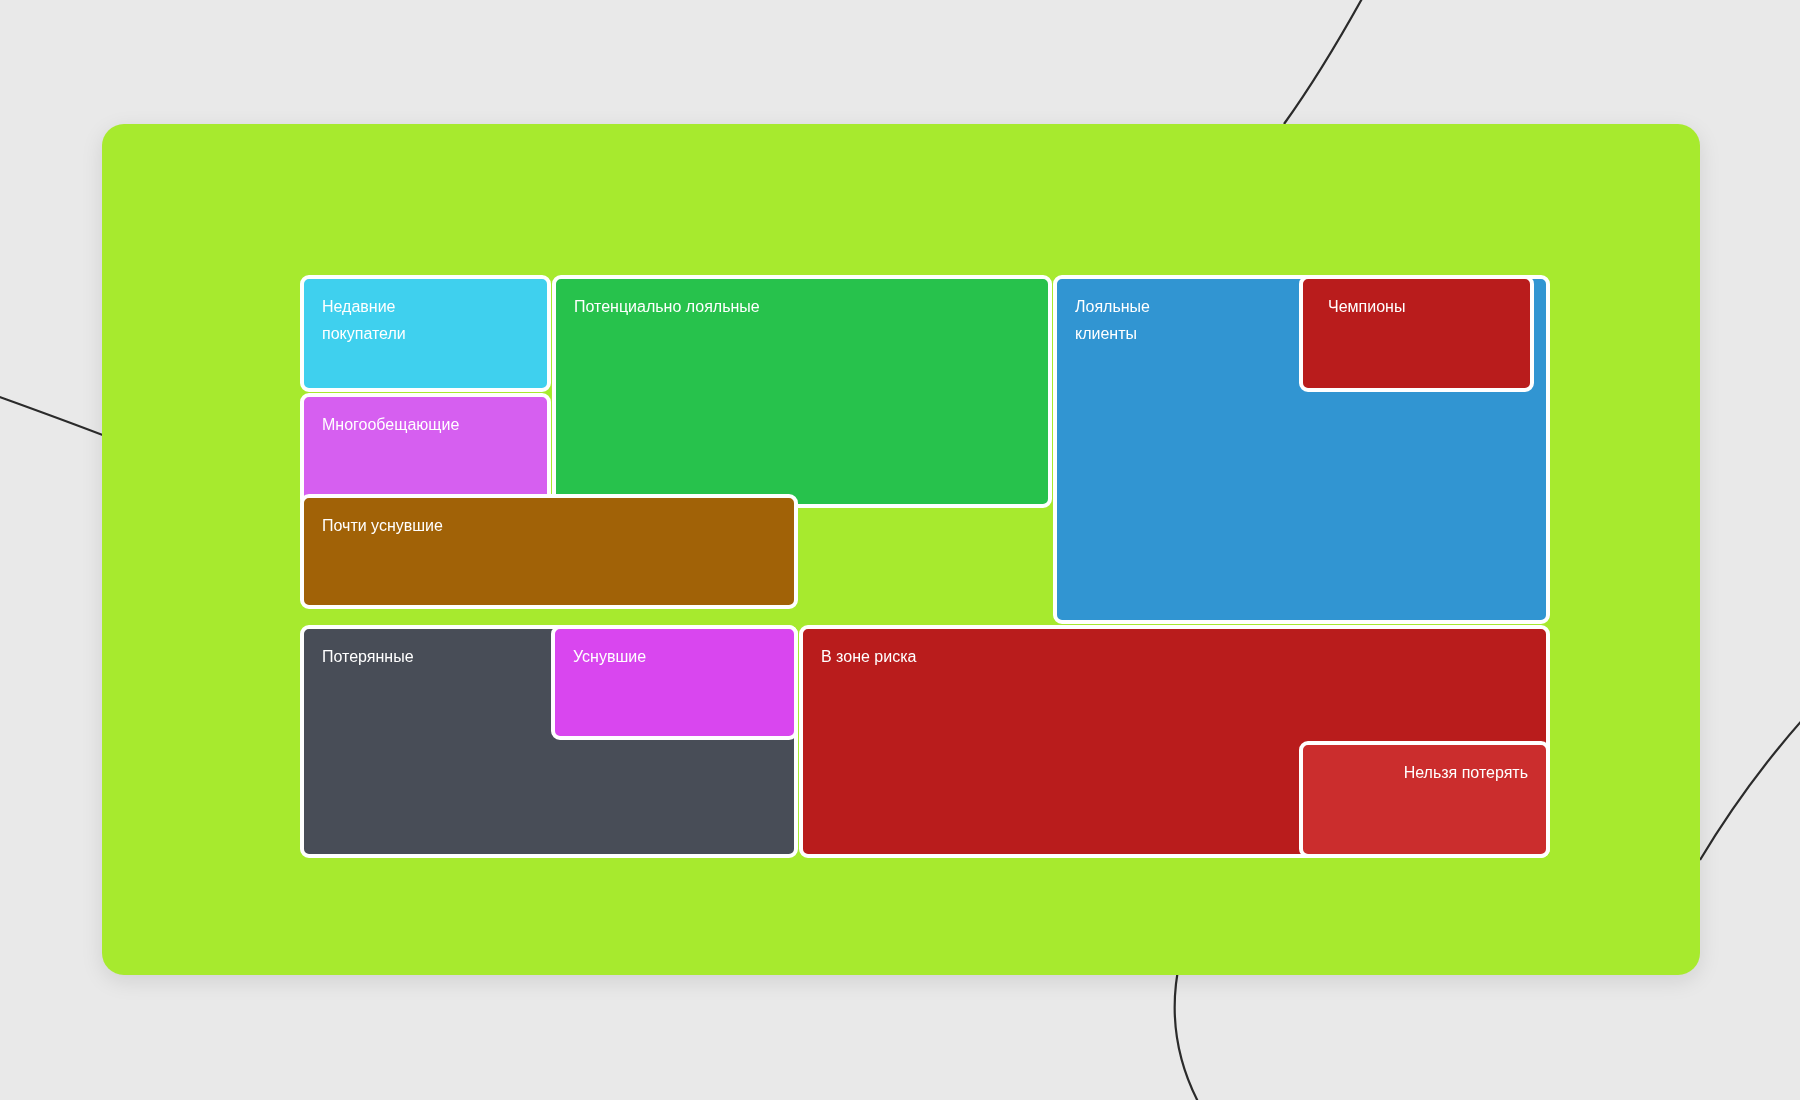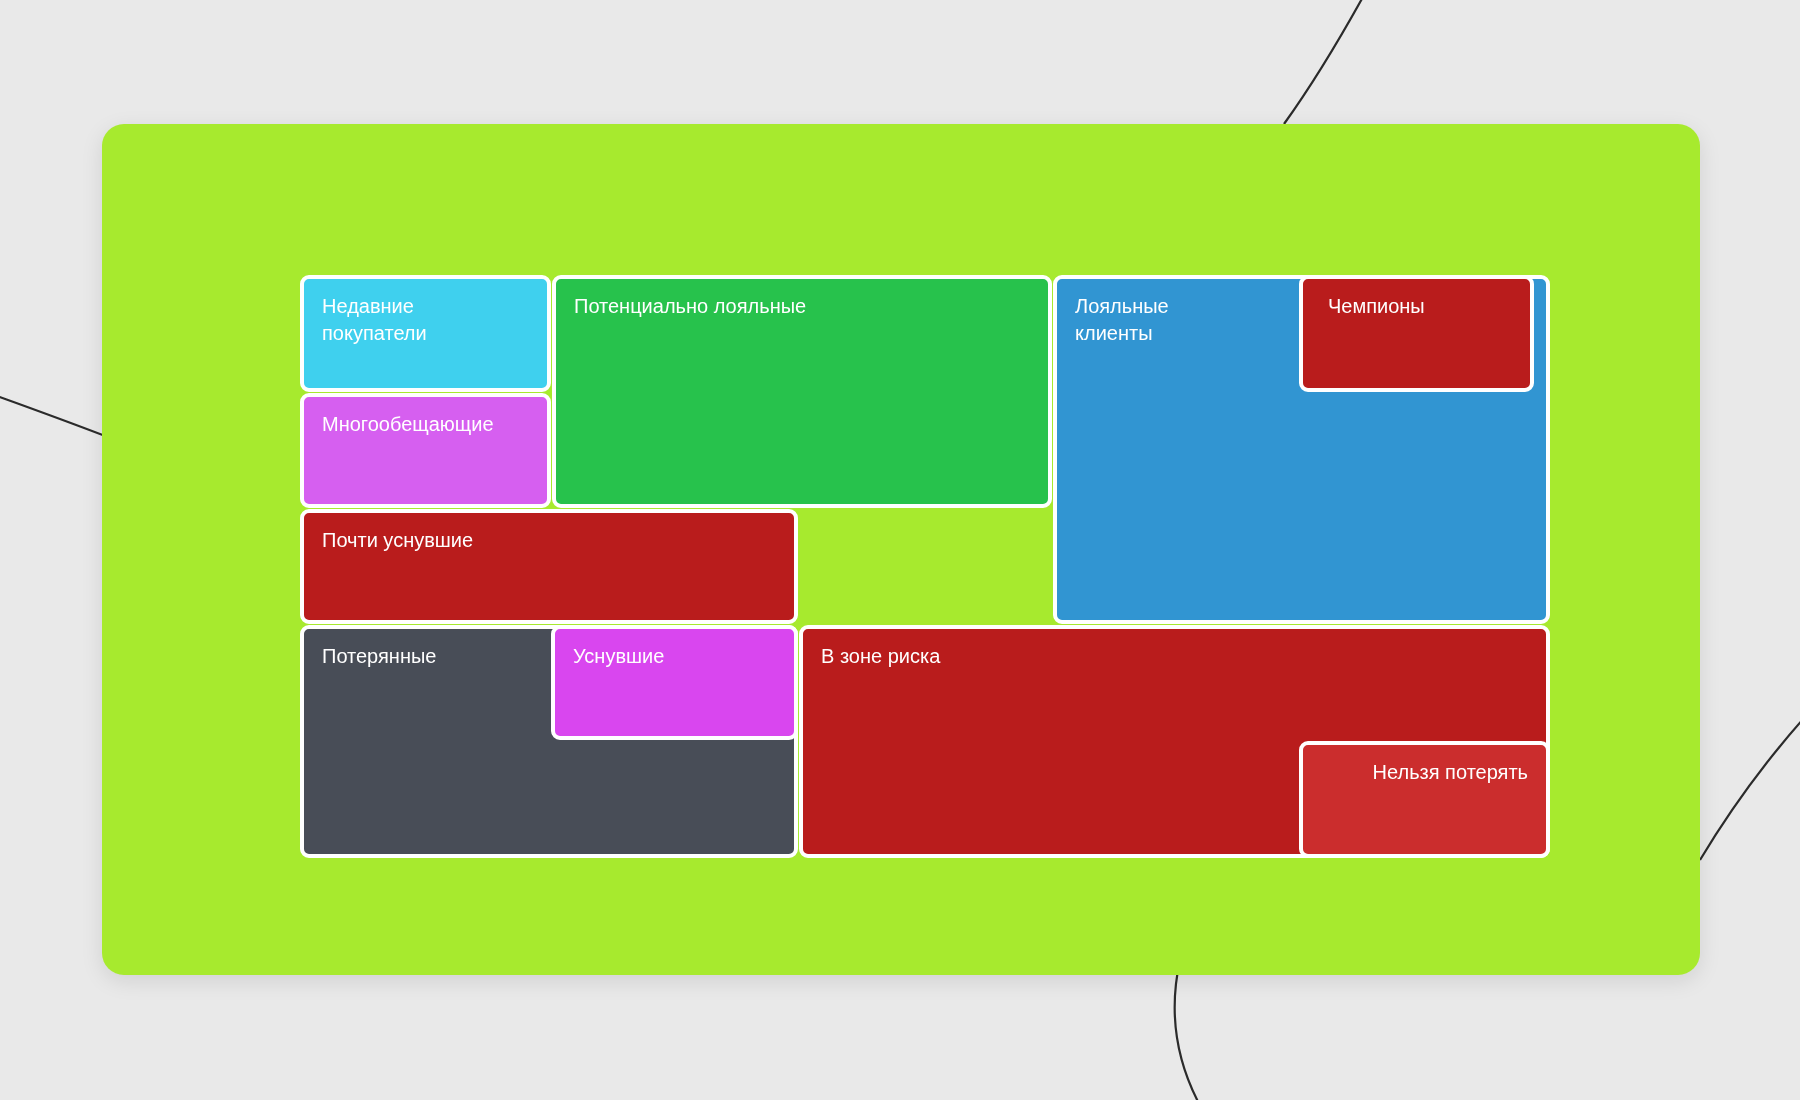--- a/index.html
+++ b/index.html
@@ -76,21 +76,21 @@
   .seg {
     position: absolute;
     border-radius: 9px;
     border: 4px solid #ffffff;
     box-sizing: border-box;
     overflow: hidden;
   }
   .seg-label {
     display: block;
     padding: 14px 18px 0 18px;
-    font-size: 20px;
+    font-size: 16px;
     line-height: 27px;
     color: #ffffff;
     font-weight: normal;
     white-space: pre-line;
   }
 </style>
 </head>
 <body>
 
 <svg id="bg-decor" viewBox="0 0 1800 1100">
@@ -129,21 +129,21 @@
     <div class="seg" style="left: 753px; top: 0px; width: 497px; height: 349px; background: rgb(49, 149, 210);">
       <span class="seg-label">Лояльные
 клиенты</span>
     </div>
     <div class="seg" style="left: 999px; top: 0px; width: 235px; height: 117px; background: #b91c1c; padding-left: 7px;">
       <span class="seg-label">Чемпионы</span>
     </div>
     <div class="seg" style="left: 0px; top: 118px; width: 251px; height: 115px; background: rgb(214, 95, 240);">
       <span class="seg-label">Многообещающие</span>
     </div>
-    <div class="seg" style="left: 0px; top: 234px; width: 498px; height: 115px; background: #b91c1c;">
+    <div class="seg" style="left: 0px; top: 219px; width: 498px; height: 115px; background: #a16207;">
       <span class="seg-label">Почти уснувшие</span>
     </div>
     <div class="seg" style="left: 0px; top: 350px; width: 498px; height: 233px; background: rgb(72, 77, 87);">
       <span class="seg-label">Потерянные</span>
     </div>
     <div class="seg" style="left: 251px; top: 350px; width: 247px; height: 115px; background: #d946ef;">
       <span class="seg-label">Уснувшие</span>
     </div>
     <div class="seg" style="left: 499px; top: 350px; width: 751px; height: 233px; background: #b91c1c;">
       <span class="seg-label">В зоне риска</span>

